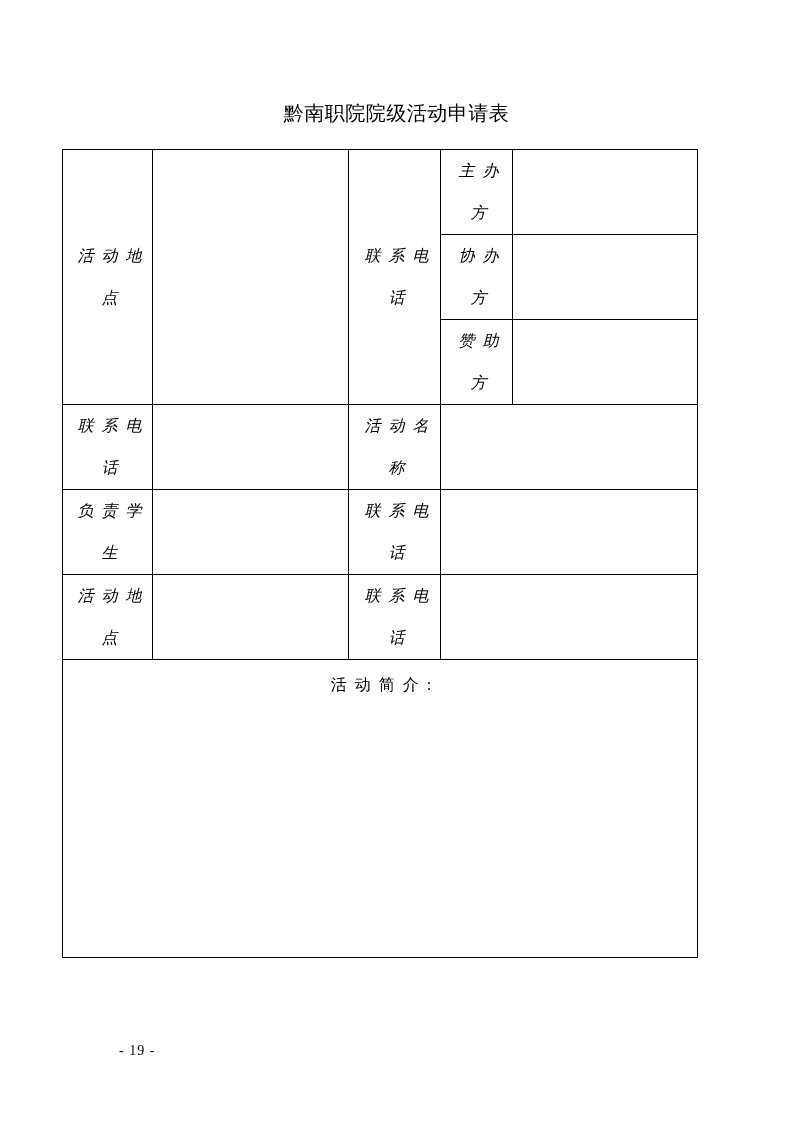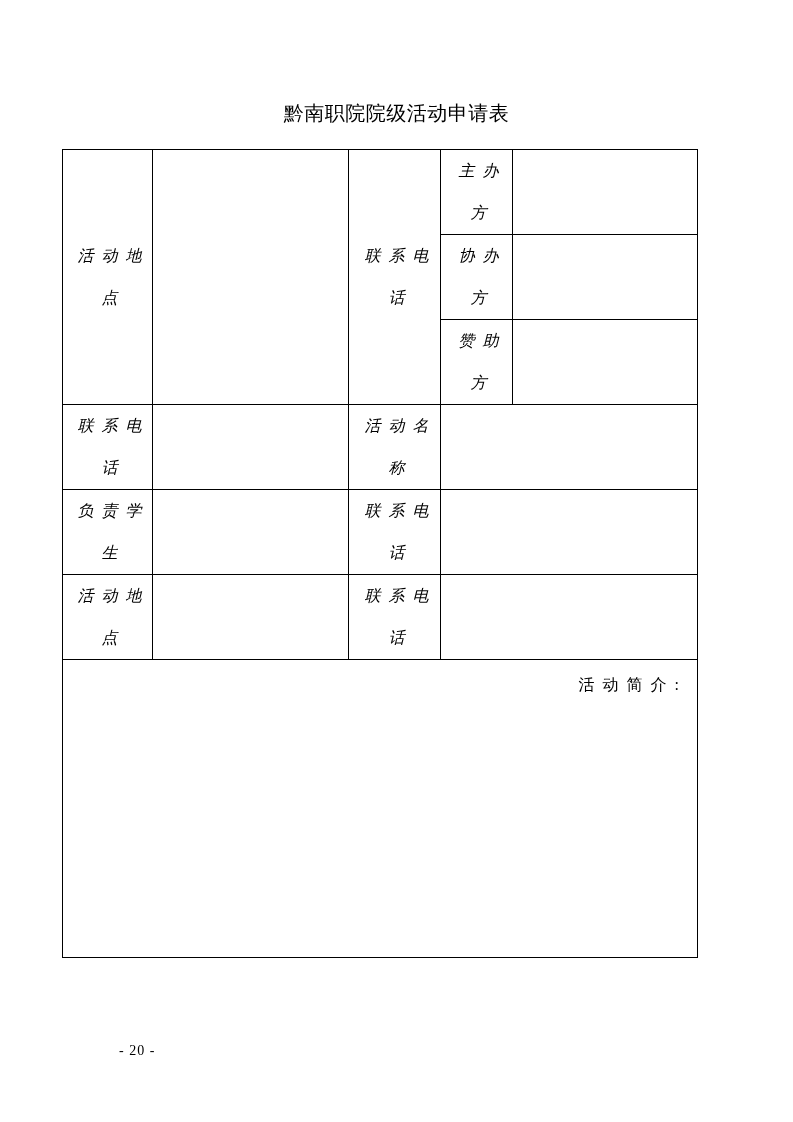--- a/index.html
+++ b/index.html
@@ -50,21 +50,21 @@
     word-break: break-all;
     font-style: italic;
   }
   .form-table td.value {
     vertical-align: middle;
     letter-spacing: 2px;
     padding-left: 6px;
   }
   .form-table td.intro {
     vertical-align: top;
-    text-align: right;
+    text-align: center;
     letter-spacing: 8px;
     padding: 4px 10px 16px 20px;
   }
   .r84 { height: 84px; }
   .r82 { height: 82px; padding-left: 16px; }
   .r298 { height: 298px; }
   .page-number {
     position: absolute;
     left: 119px;
     top: 1043px;
@@ -122,15 +122,15 @@
         <td class="value"></td>
         <td class="label">联系电话</td>
         <td class="value" colspan="2"></td>
       </tr>
       <tr class="r298">
         <td class="intro" colspan="5"><span>活动简介:</span><span></span></td>
       </tr>
     </tbody>
   </table>
 
-  <div class="page-number">- 20 -</div>
+  <div class="page-number">- 19 -</div>
 
 </div>
 
 </body></html>

